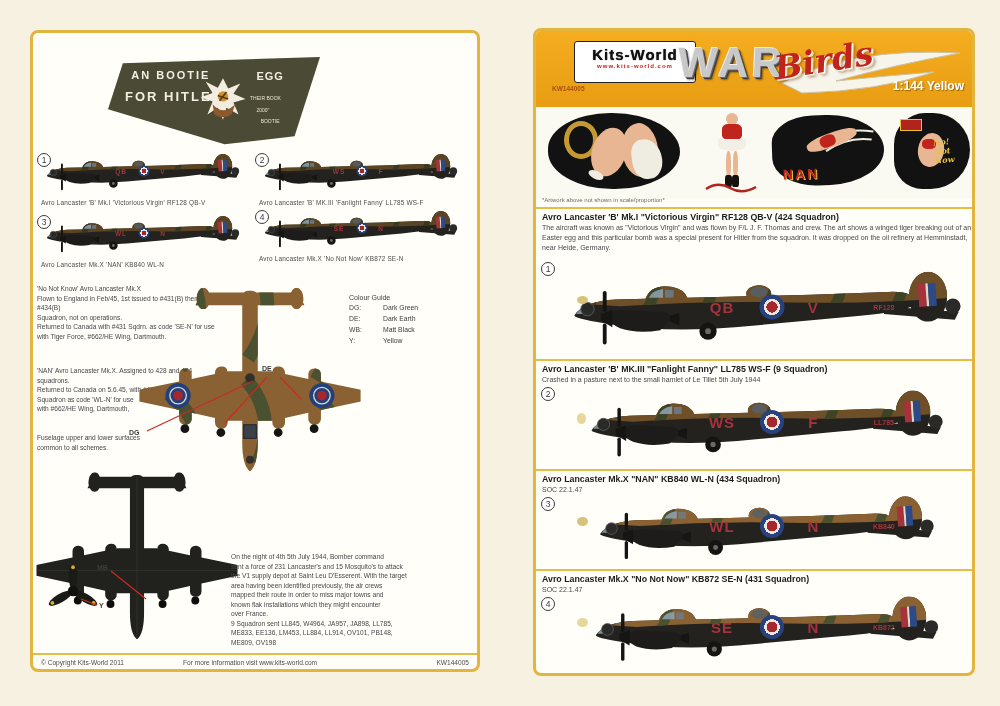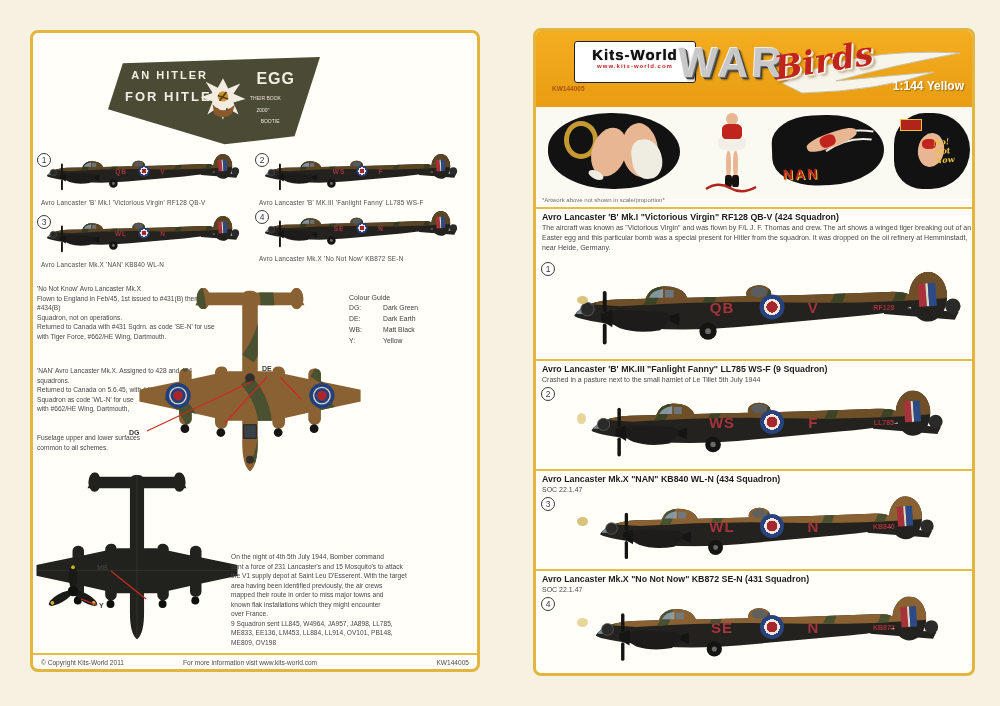--- a/index.html
+++ b/index.html
@@ -163,23 +163,23 @@
   </defs>
 </svg>
 
 <div class="page">
 
   <section class="panel" style="left:30px;top:30px;width:450px;height:642px;">
 
 
     <div class="abs" style="left:75px;top:24px;width:212px;height:90px;background:#4b4a35;
          clip-path:polygon(7% 7%,100% 0%,88% 88%,55% 97%,0% 58%);">
-      <span class="abs" style="left:11%;top:13%;color:#f2eee2;font-weight:bold;font-size:11px;letter-spacing:2px;">AN HITLER</span>
+      <span class="abs" style="left:11%;top:13%;color:#f2eee2;font-weight:bold;font-size:11px;letter-spacing:2px;">AN BOOTIE</span>
       <span class="abs" style="left:8%;top:36%;color:#f2eee2;font-weight:bold;font-size:13px;letter-spacing:2px;">FOR HITLER</span>
-      <span class="abs" style="left:70%;top:14%;color:#f2eee2;font-weight:bold;font-size:16px;letter-spacing:1px;">EGG</span>
+      <span class="abs" style="left:70%;top:14%;color:#f2eee2;font-weight:bold;font-size:11px;letter-spacing:1px;">EGG</span>
       <span class="abs" style="left:67%;top:42%;color:#e8e3d2;font-size:5px;">THEIR BOOK</span>
       <span class="abs" style="left:70%;top:55%;color:#e8e3d2;font-size:5px;">2000''</span>
       <span class="abs" style="left:72%;top:68%;color:#e8e3d2;font-size:5px;">BOOTIE</span>
       <svg class="abs" style="left:42%;top:18%;width:52px;height:52px;">
           <use href="#egg-art"></use>
         </svg>
     </div>
 
     <div class="abs numcirc" style="left:4px;top:120px;">
         <span>1</span>

